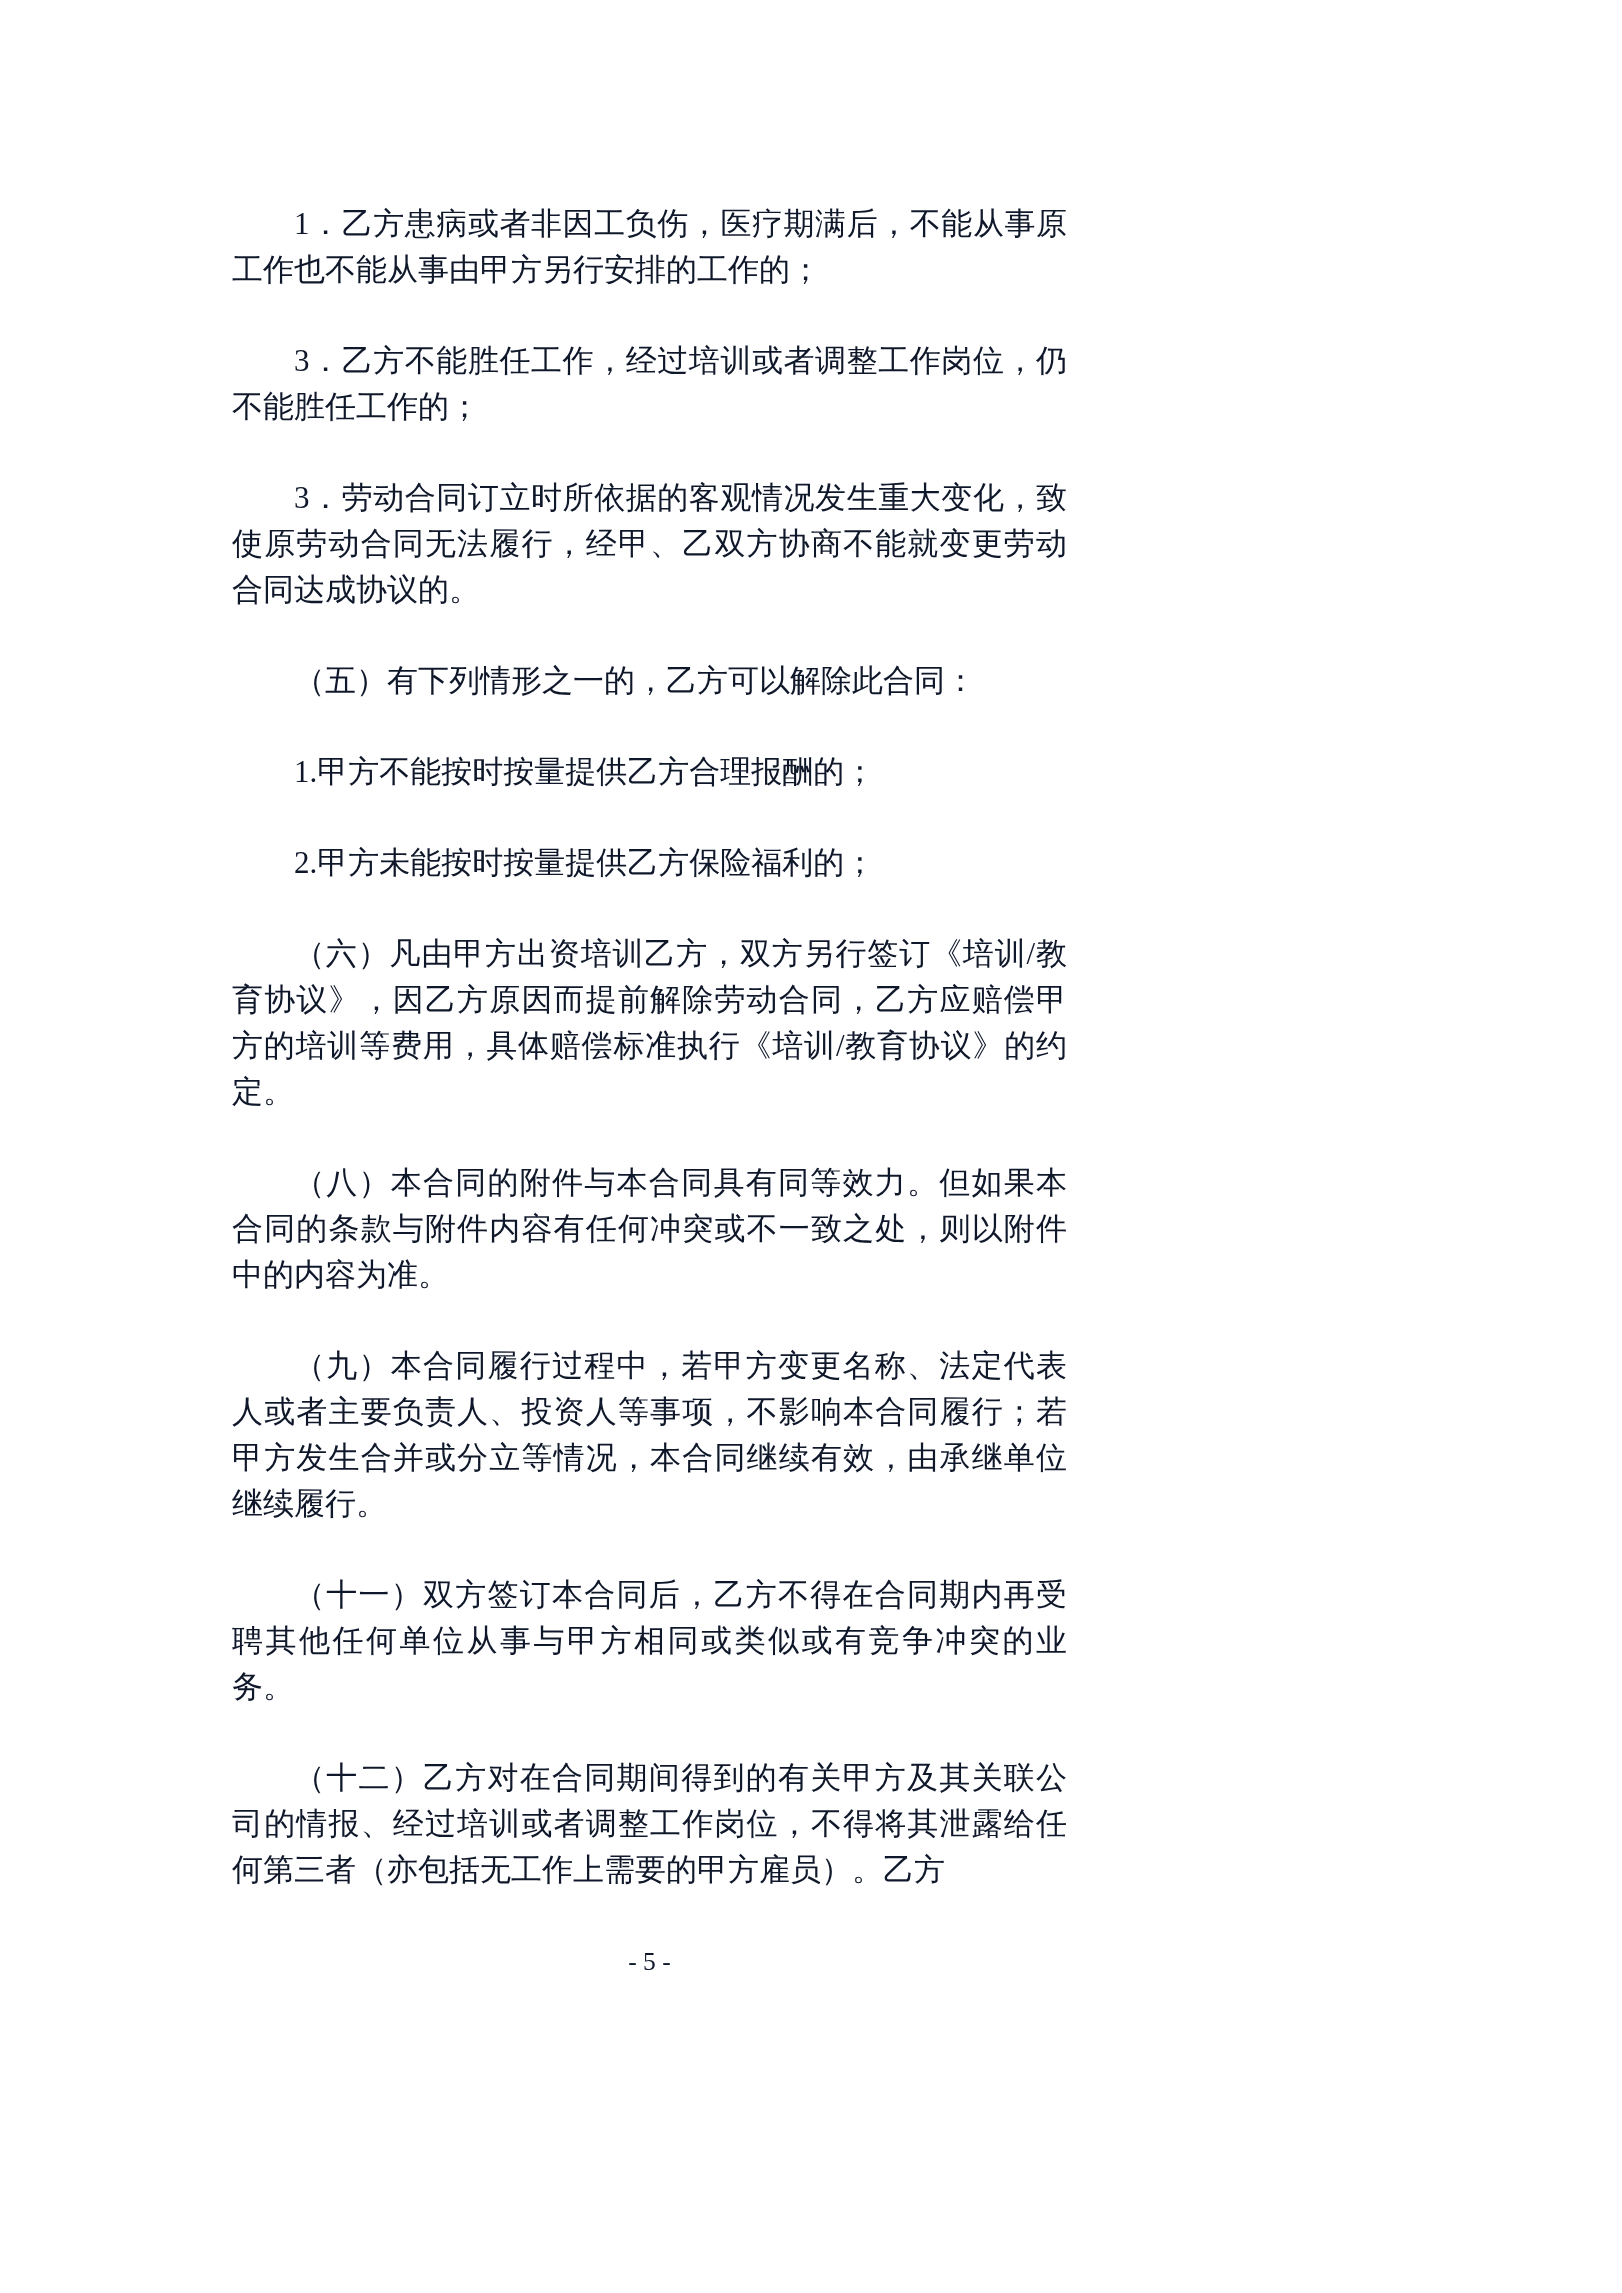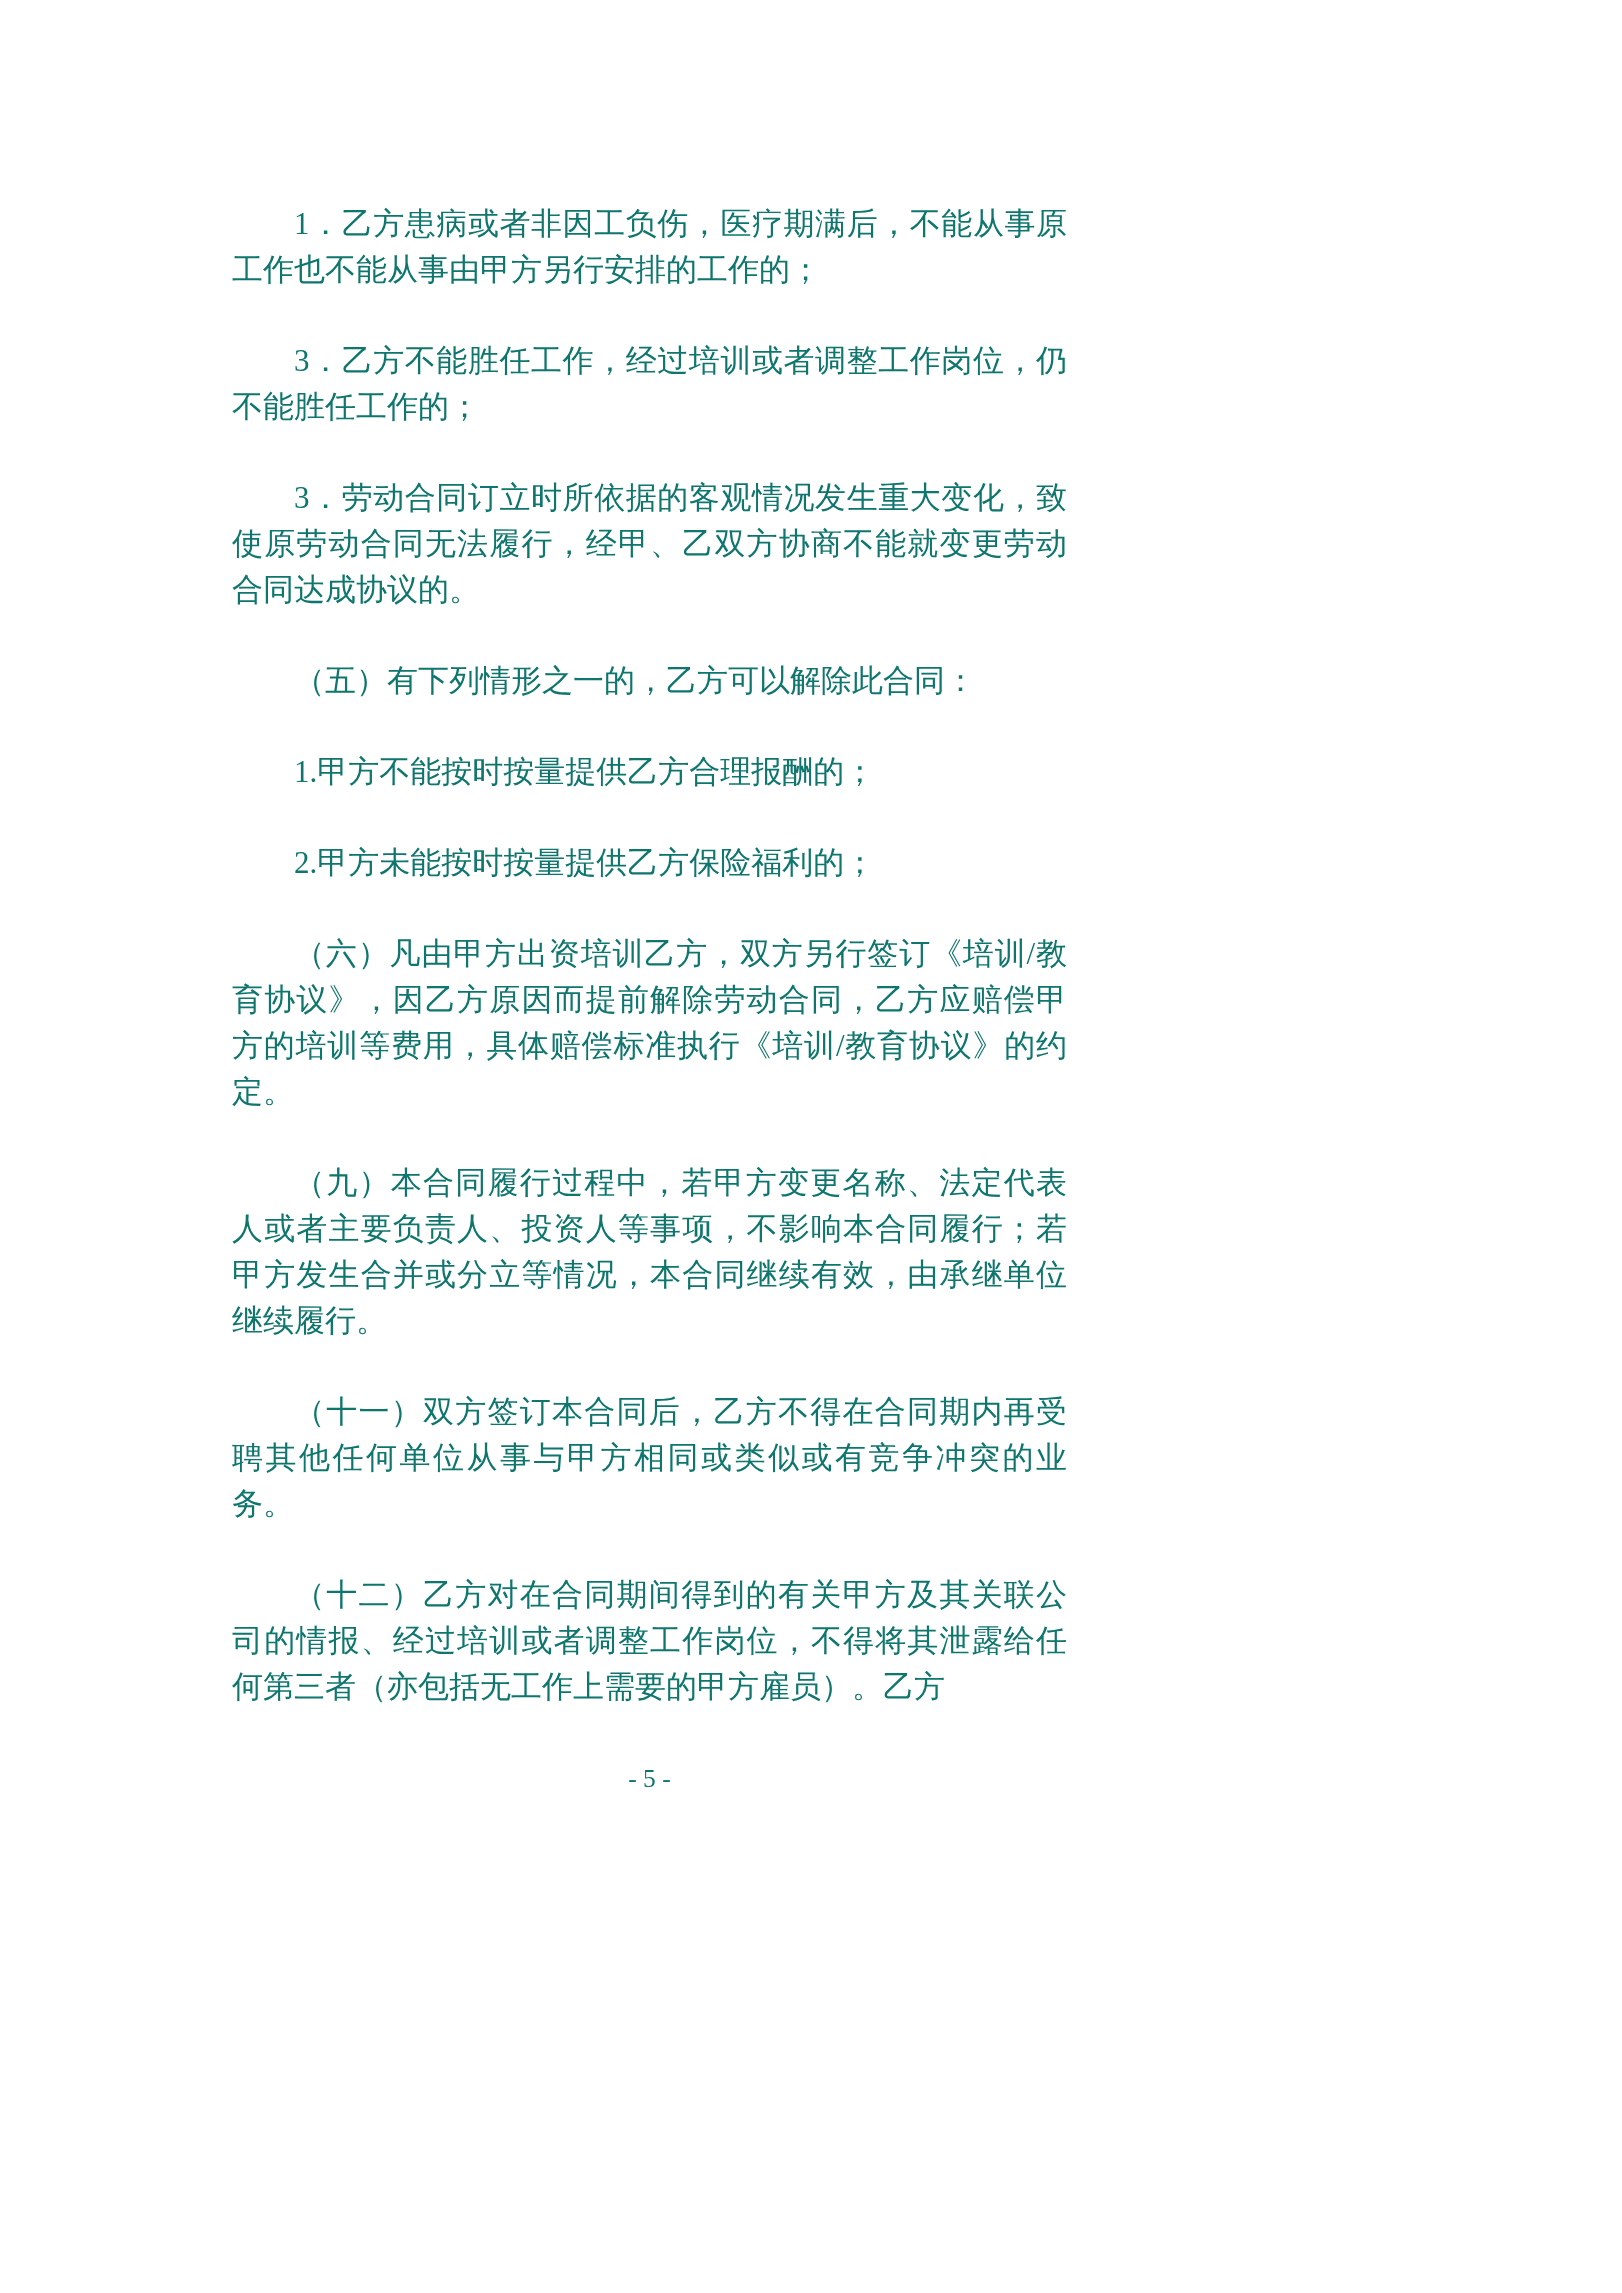--- a/index.html
+++ b/index.html
@@ -6,21 +6,21 @@
     margin: 0;
     padding: 0;
     background: #ffffff;
   }
   .page {
     position: relative;
     width: 1314px;
     height: 2294px;
     box-sizing: border-box;
     background: #ffffff;
-    color: #0f766e;
+    color: #0f172a;
     padding: 201px 247px 0 232px;
     overflow: hidden;
     font-family: "Liberation Serif", "DejaVu Serif", serif;
     font-size: 31px;
     line-height: 46px;
   }
   .doc-body p.para {
     margin: 0 0 45px 0;
     text-indent: 2em;
     text-align: justify;
@@ -39,20 +39,21 @@
 
 <div class="page">
   <main class="doc-body">
     <p class="para">1．乙方患病或者非因工负伤，医疗期满后，不能从事原工作也不能从事由甲方另行安排的工作的；</p>
     <p class="para">3．乙方不能胜任工作，经过培训或者调整工作岗位，仍不能胜任工作的；</p>
     <p class="para">3．劳动合同订立时所依据的客观情况发生重大变化，致使原劳动合同无法履行，经甲、乙双方协商不能就变更劳动合同达成协议的。</p>
     <p class="para">（五）有下列情形之一的，乙方可以解除此合同：</p>
     <p class="para">1.甲方不能按时按量提供乙方合理报酬的；</p>
     <p class="para">2.甲方未能按时按量提供乙方保险福利的；</p>
     <p class="para">（六）凡由甲方出资培训乙方，双方另行签订《培训/教育协议》，因乙方原因而提前解除劳动合同，乙方应赔偿甲方的培训等费用，具体赔偿标准执行《培训/教育协议》的约定。</p>
+    <p class="para">（八）本合同的附件与本合同具有同等效力。但如果本合同的条款与附件内容有任何冲突或不一致之处，则以附件中的内容为准。</p>
     <p class="para">（九）本合同履行过程中，若甲方变更名称、法定代表人或者主要负责人、投资人等事项，不影响本合同履行；若甲方发生合并或分立等情况，本合同继续有效，由承继单位继续履行。</p>
     <p class="para">（十一）双方签订本合同后，乙方不得在合同期内再受聘其他任何单位从事与甲方相同或类似或有竞争冲突的业务。</p>
     <p class="para">（十二）乙方对在合同期间得到的有关甲方及其关联公司的情报、经过培训或者调整工作岗位，不得将其泄露给任何第三者（亦包括无工作上需要的甲方雇员）。乙方</p>
   </main>
   <footer class="page-footer">
     <span>- 5 -</span>
   </footer>
 </div>
 
 

